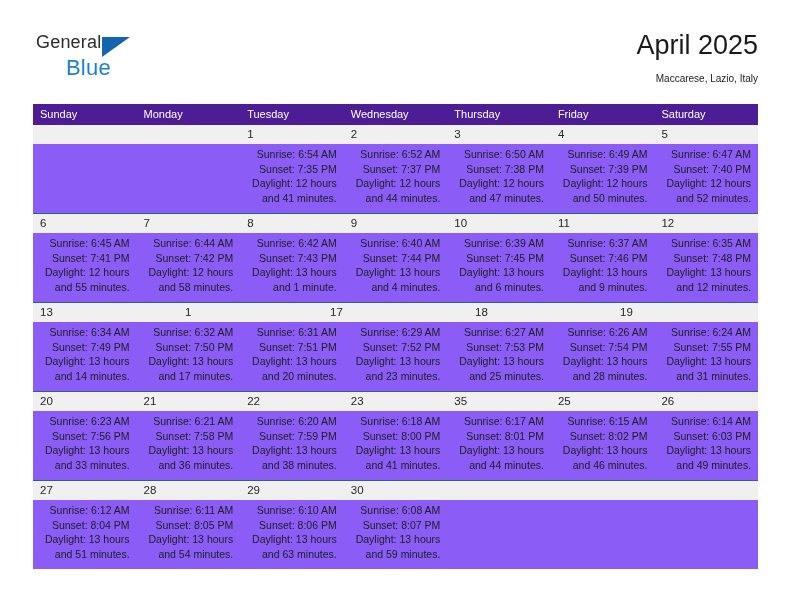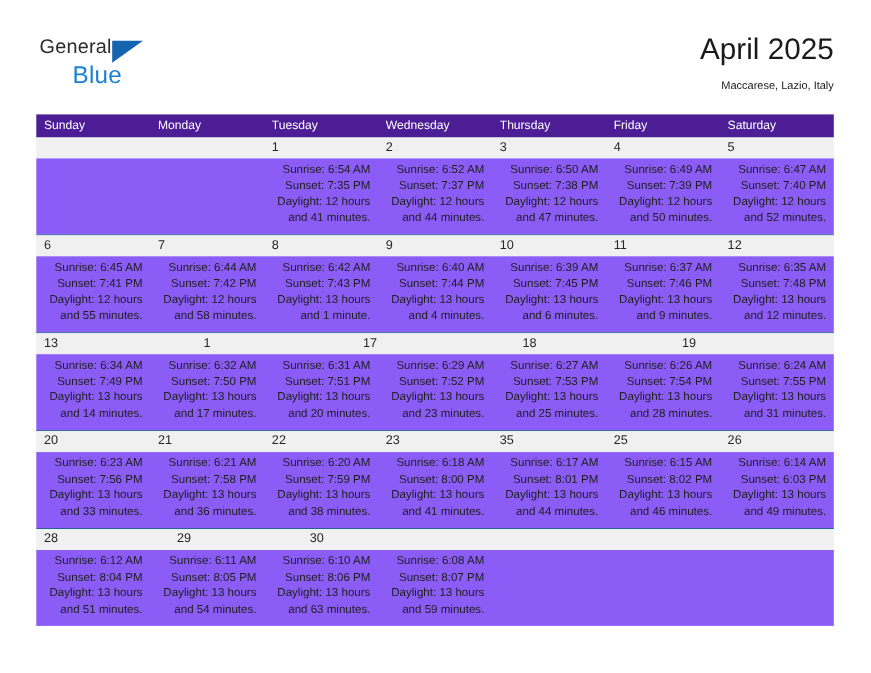--- a/index.html
+++ b/index.html
@@ -382,20 +382,21 @@
             <div class="cell">
               <div class="ln">Sunrise: 6:14 AM</div>
               <div class="ln">Sunset: 6:03 PM</div>
               <div class="ln">Daylight: 13 hours</div>
               <div class="ln">and 49 minutes.</div>
             </div>
           </div>
         </div>
         <div class="week">
           <div class="week-nums">
+            <div class="daynum">27</div>
             <div class="daynum">28</div>
             <div class="daynum">29</div>
             <div class="daynum">30</div>
             <div class="daynum"></div>
             <div class="daynum"></div>
             <div class="daynum"></div>
           </div>
           <div class="week-body">
             <div class="cell">
               <div class="ln">Sunrise: 6:12 AM</div>

